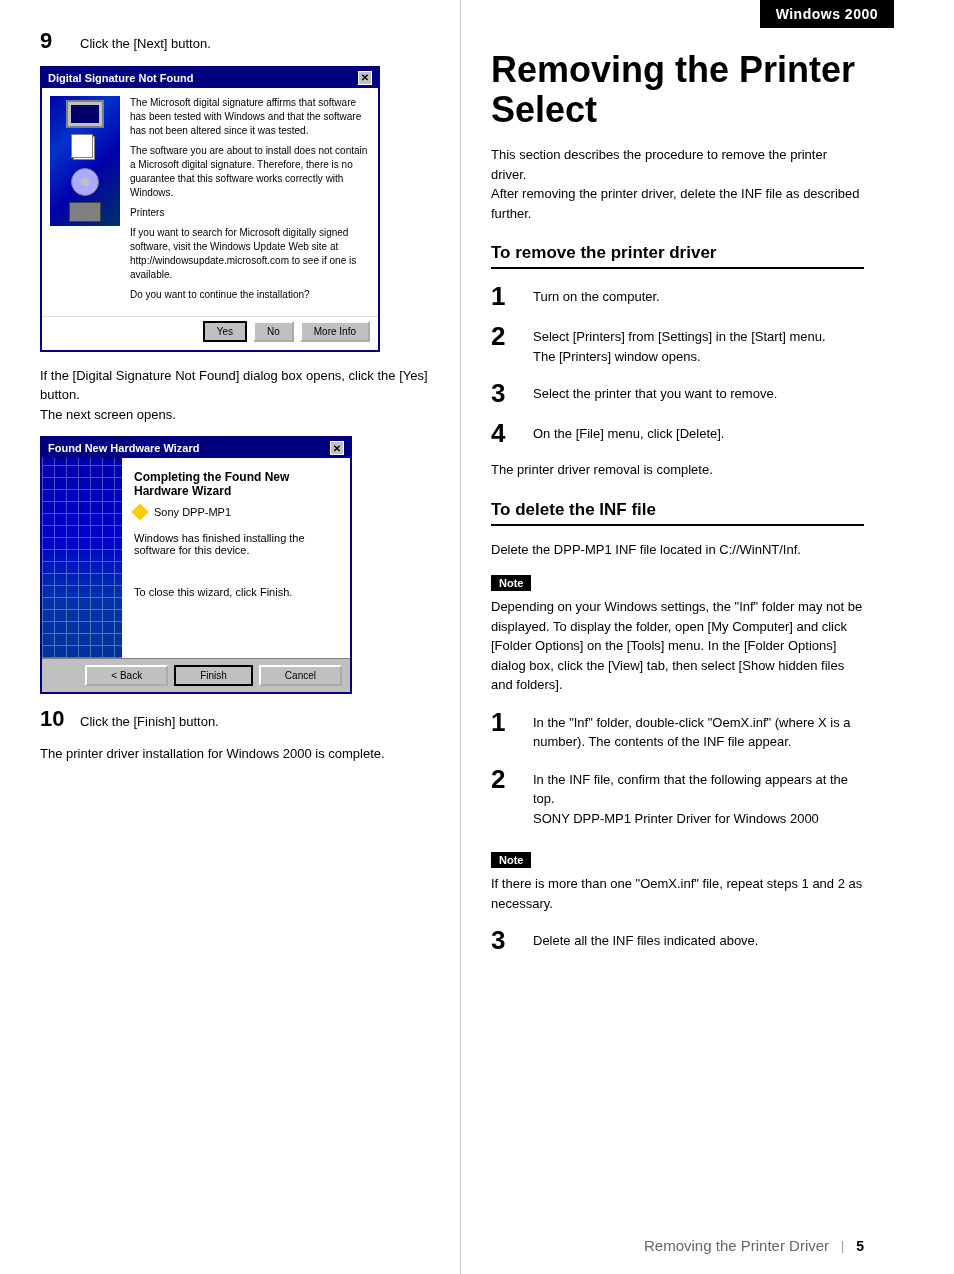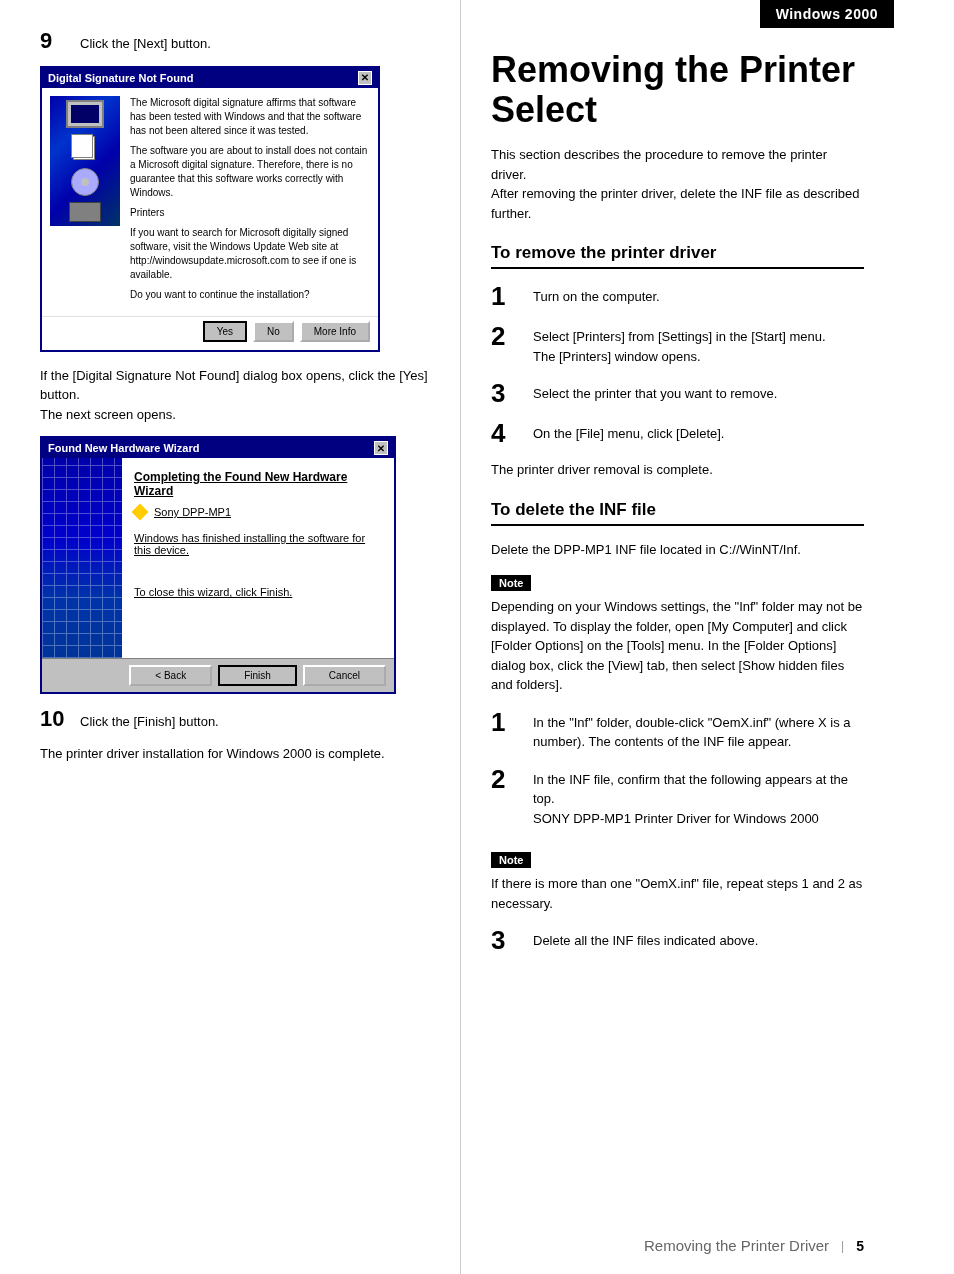--- a/index.html
+++ b/index.html
@@ -152,39 +152,38 @@
     .dialog-btn.default-btn {
       border: 2px solid #000;
       background: #c0c0c0;
     }
 
     
     .wizard-dialog {
       border: 2px solid #000080;
       margin: 8px 0 14px 0;
       background: #c0c0c0;
-      width: 356px;
+      width: 312px;
     }
 
     .wizard-title-bar {
       background: #000080;
       color: #fff;
       font-size: 11px;
       font-weight: bold;
       padding: 3px 6px;
       display: flex;
       justify-content: space-between;
       align-items: center;
     }
 
     .wizard-body {
       display: flex;
       background: #f97316;
       min-height: 200px;
-      text-decoration: underline;
     }
 
     .wizard-left-panel {
       width: 80px;
       background: linear-gradient(180deg, #0000aa 0%, #0000cc 40%, #0000aa 70%, #003399 100%);
       flex-shrink: 0;
     }
 
     .wizard-right-panel {
       flex: 1;

